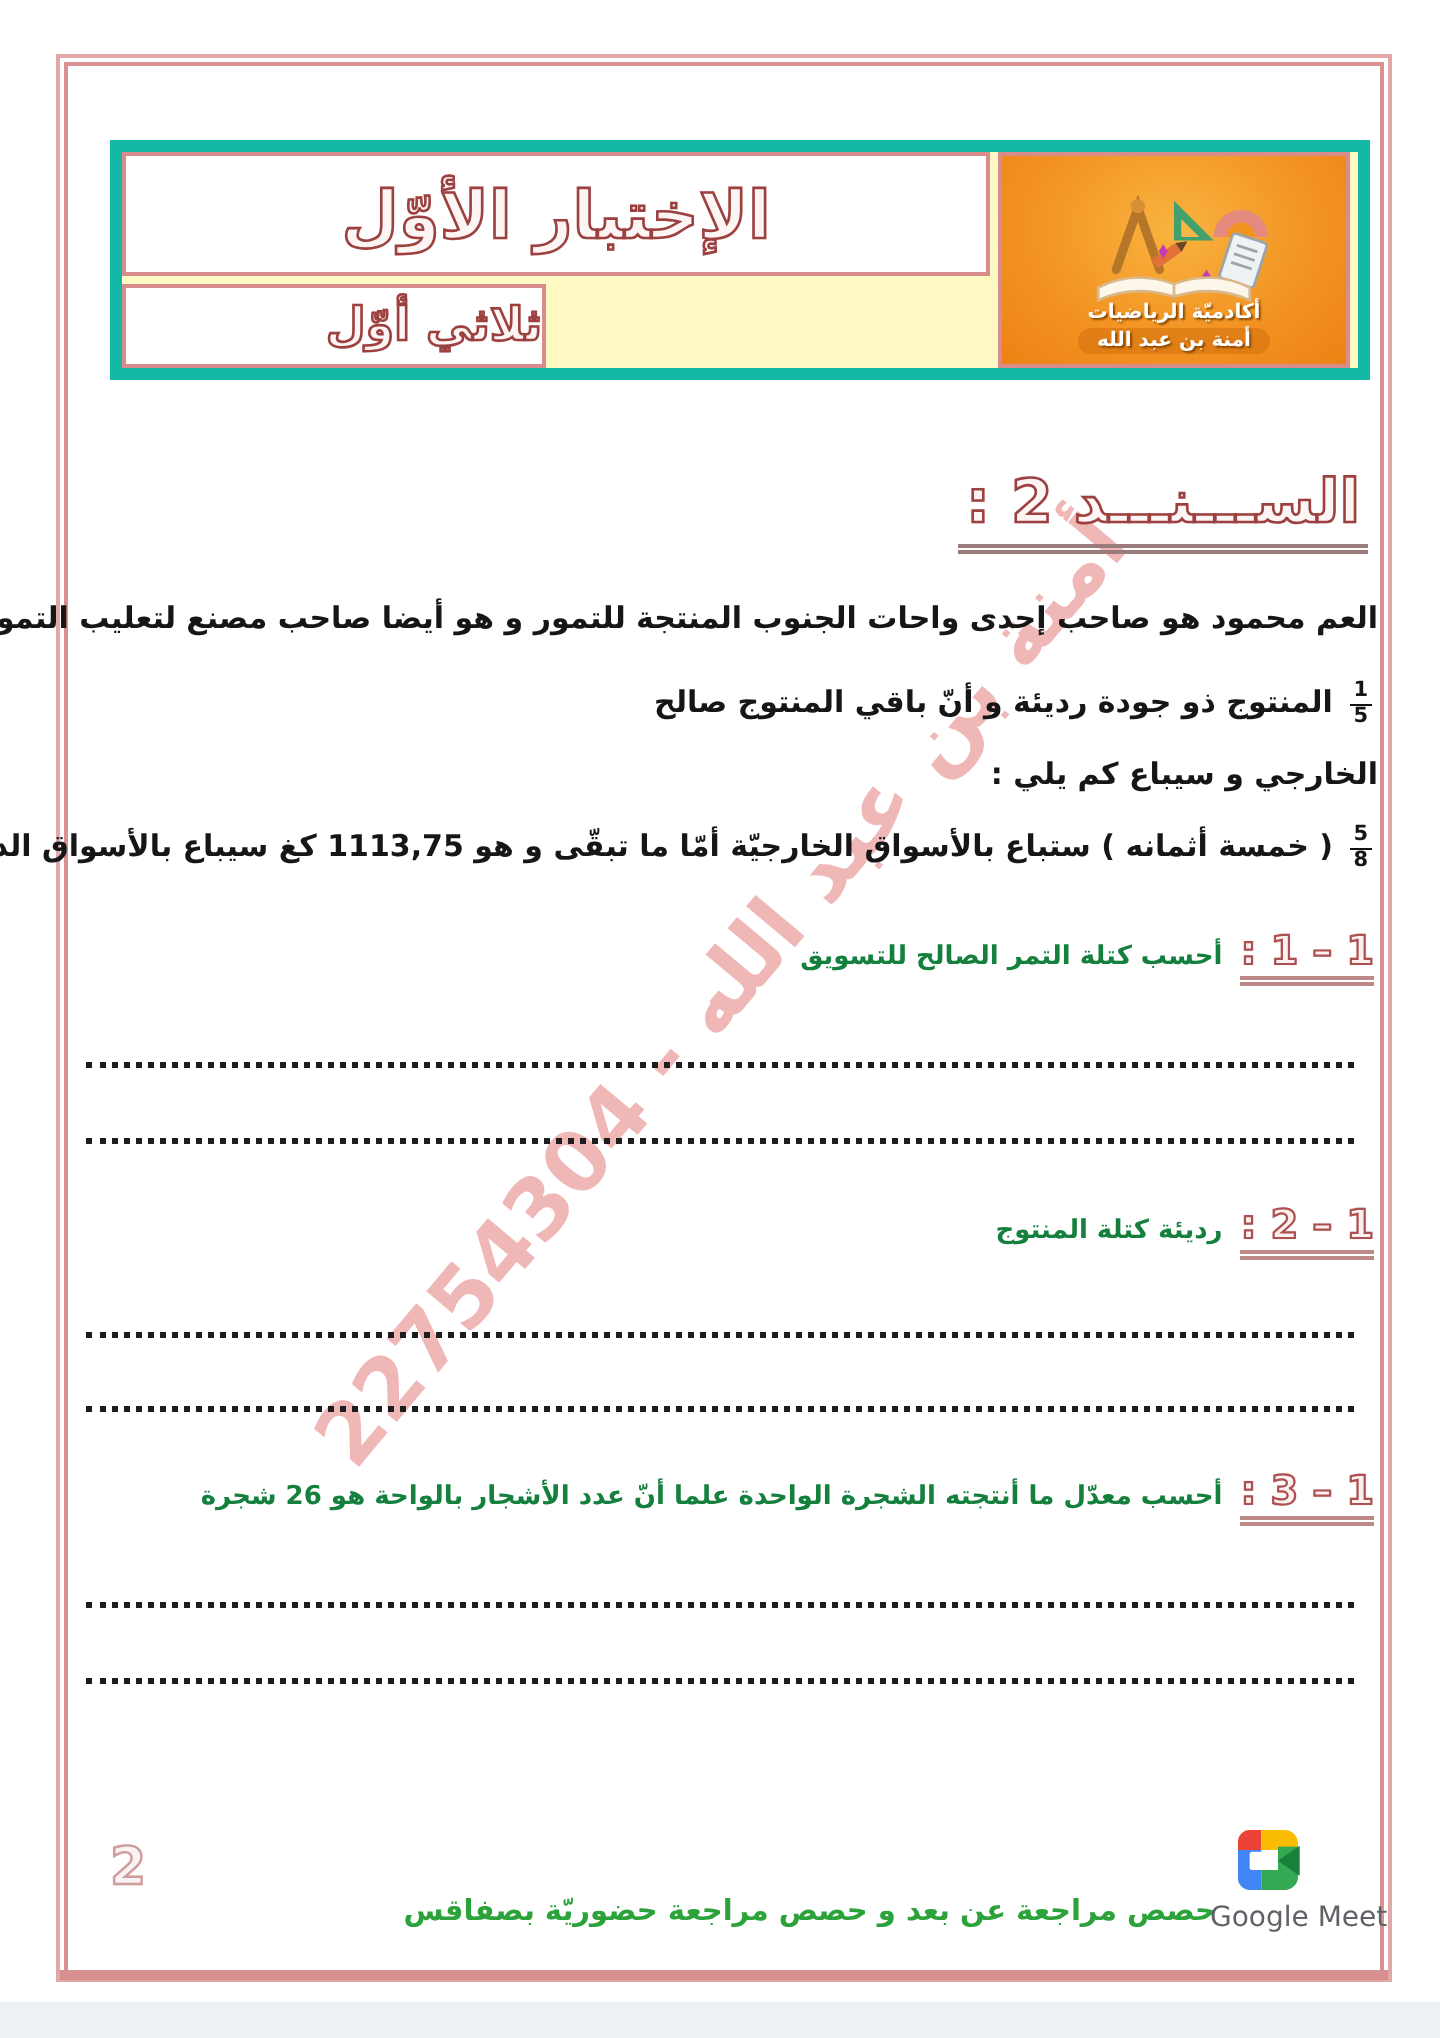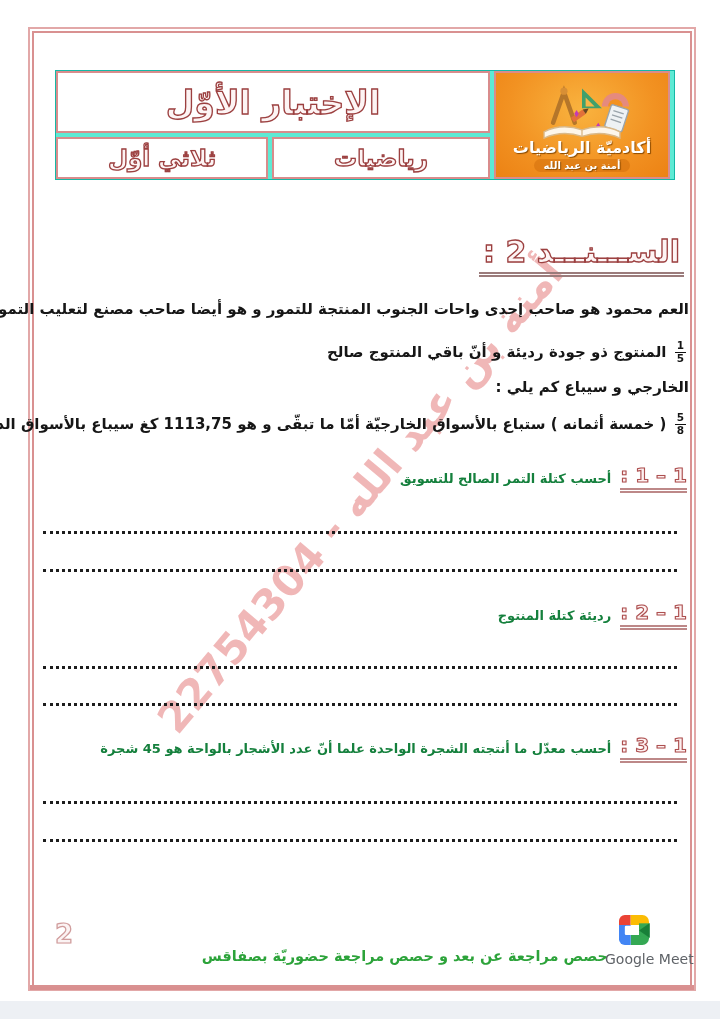--- a/index.html
+++ b/index.html
@@ -26,38 +26,38 @@
     transform:rotate(-50deg);
     display:flex;align-items:center;justify-content:center;
     font-size:42px;font-weight:bold;letter-spacing:5px;
     color:#eda6a6;opacity:.8;direction:rtl;white-space:nowrap;
     z-index:1;pointer-events:none;
   }
   
   .header-table{
     position:absolute;left:55px;top:70px;width:618px;z-index:2;
     display:grid;grid-template-columns:212px 218px 176px;grid-template-rows:62px 42px;
-    gap:4px;border:1px solid #14b8a6;background:#5eead4;
+    gap:4px;border:6px solid #14b8a6;background:#fef9c3;
   }
   .cell{border:2px solid #d98c8c;background:#fff;display:flex;align-items:center;justify-content:center;}
   .title-cell{grid-column:1/3;grid-row:1;}
-  .term-cell{grid-column:1;grid-row:2;}
+  .term-cell{grid-column:1;grid-row:2;justify-content:flex-end;}
   .subject-cell{grid-column:2;grid-row:2;}
   .logo-cell{
     grid-column:3;grid-row:1/3;padding:0;overflow:hidden;
     background:radial-gradient(ellipse at 50% 35%, #f9b33f 0%, #f29222 60%, #ec8214 100%);
     display:flex;flex-direction:column;align-items:center;justify-content:flex-end;
   }
   .outlined{
     color:#fdf4f4;-webkit-text-stroke:1.3px #9c4040;text-shadow:0 0 1px #9c4040;
     font-weight:bold;direction:rtl;
   }
   .exam-title{font-size:33px;}
   .sub-label{font-size:23px;}
-  .logo-title{font-size:16px;font-weight:bold;color:#ffffff;text-shadow:1px 1px 1px #8a4a00;direction:rtl;line-height:1.1;}
+  .logo-title{font-size:10px;font-weight:bold;color:#ffffff;text-shadow:1px 1px 1px #8a4a00;direction:rtl;line-height:1.1;}
   .logo-owner{
     font-size:10px;font-weight:bold;color:#fff;text-shadow:1px 1px 1px #8a4a00;direction:rtl;
     background:rgba(196,98,6,.38);border-radius:8px;padding:1px 10px;margin:2px 0 5px 0;
   }
   
   .section-title{
     position:absolute;right:36px;top:234px;z-index:2;
     font-size:30px;direction:rtl;white-space:nowrap;
     border-bottom:5px double #9b7b7b;padding:0 4px 3px 4px;
   }
@@ -138,23 +138,20 @@
 
       <path d="M28 54 Q48 44 70 52 Q92 44 112 54 L112 61 Q92 52 70 59 Q48 52 28 61 Z" fill="#fdf6ea" stroke="#d9b98a" stroke-width="1.5"></path>
       <line x1="70" y1="52" x2="70" y2="59" stroke="#d9b98a" stroke-width="1.5"></line>
     </svg>
     <div class="logo-title">أكادميّة الرياضيات</div>
     <div class="logo-owner">أمنة بن عبد الله</div>
   </div>
   <div class="cell term-cell">
     <span class="outlined sub-label">ثلاثي أوّل</span>
   </div>
-  <div class="cell subject-cell">
-    <span class="outlined sub-label">رياضيات</span>
-  </div>
 </div>
 
 <div class="section-title outlined">الســـنـــد 2 :</div>
 
 <div class="pline" style="top:300px;">
   <span>العم محمود هو صاحب إحدى واحات الجنوب المنتجة للتمور و هو أيضا صاحب مصنع لتعليب التمور .</span>
 </div>
 <div class="pline" style="top:340px;">
   <span class="frac">
     <span class="num">1</span>
@@ -182,21 +179,21 @@
 
 <div class="q-row" style="top:600px;">
   <span class="q-label">1 – 2 :</span>
   <span class="q-text">رديئة كتلة المنتوج</span>
 </div>
 <div class="dotline" style="top:666px;"></div>
 <div class="dotline" style="top:703px;"></div>
 
 <div class="q-row" style="top:733px;">
   <span class="q-label">1 – 3 :</span>
-  <span class="q-text">أحسب معدّل ما أنتجته الشجرة الواحدة علما أنّ عدد الأشجار بالواحة هو 45 شجرة</span>
+  <span class="q-text">أحسب معدّل ما أنتجته الشجرة الواحدة علما أنّ عدد الأشجار بالواحة هو 26 شجرة</span>
 </div>
 <div class="dotline" style="top:801px;"></div>
 <div class="dotline" style="top:839px;"></div>
 
 <div class="footer-note">حصص مراجعة عن بعد و حصص مراجعة حضوريّة بصفاقس</div>
 
 <div class="meet">
   <svg width="42" height="40" viewBox="0 0 48 48">
     <path d="M6 18 V13 a7 7 0 0 1 7-7 h7 v12 z" fill="#ea4335"></path>
     <path d="M20 6 h14 a8 8 0 0 1 8 8 v4 H20 z" fill="#fbbc04"></path>

